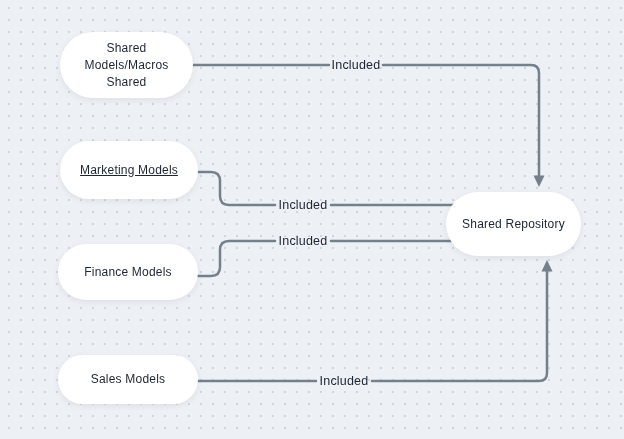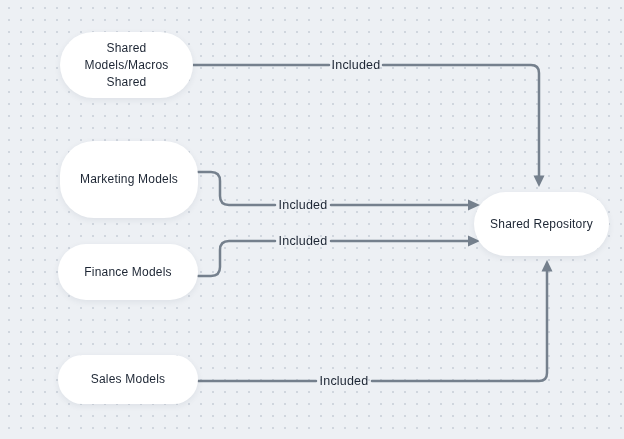--- a/index.html
+++ b/index.html
@@ -53,24 +53,24 @@
     position: absolute;
     transform: translate(-50%, -50%);
     color: #1c2533;
     font-size: 12.5px;
     font-weight: 500;
     letter-spacing: 0.2px;
     white-space: nowrap;
   }
   
   #node-shared-models    { left: 60px;  top: 32px;  width: 133px; height: 66px; }
-  #node-marketing-models { left: 60px;  top: 141px; width: 138px; height: 77px; }
+  #node-marketing-models { left: 60px;  top: 141px; width: 138px; height: 58px; text-decoration: underline; }
   #node-finance-models   { left: 58px;  top: 244px; width: 140px; height: 56px; }
   #node-sales-models     { left: 58px;  top: 355px; width: 140px; height: 49px; }
-  #node-shared-repository{ left: 474px; top: 192px; width: 135px; height: 64px; }
+  #node-shared-repository{ left: 446px; top: 192px; width: 135px; height: 64px; }
   
   #edge-label-0 { left: 356px; top: 65px; }
   #edge-label-1 { left: 303px; top: 205px; }
   #edge-label-2 { left: 303px; top: 241px; }
   #edge-label-3 { left: 344px; top: 381px; }
 </style>
 </head>
 <body>
 
 <div class="canvas">

